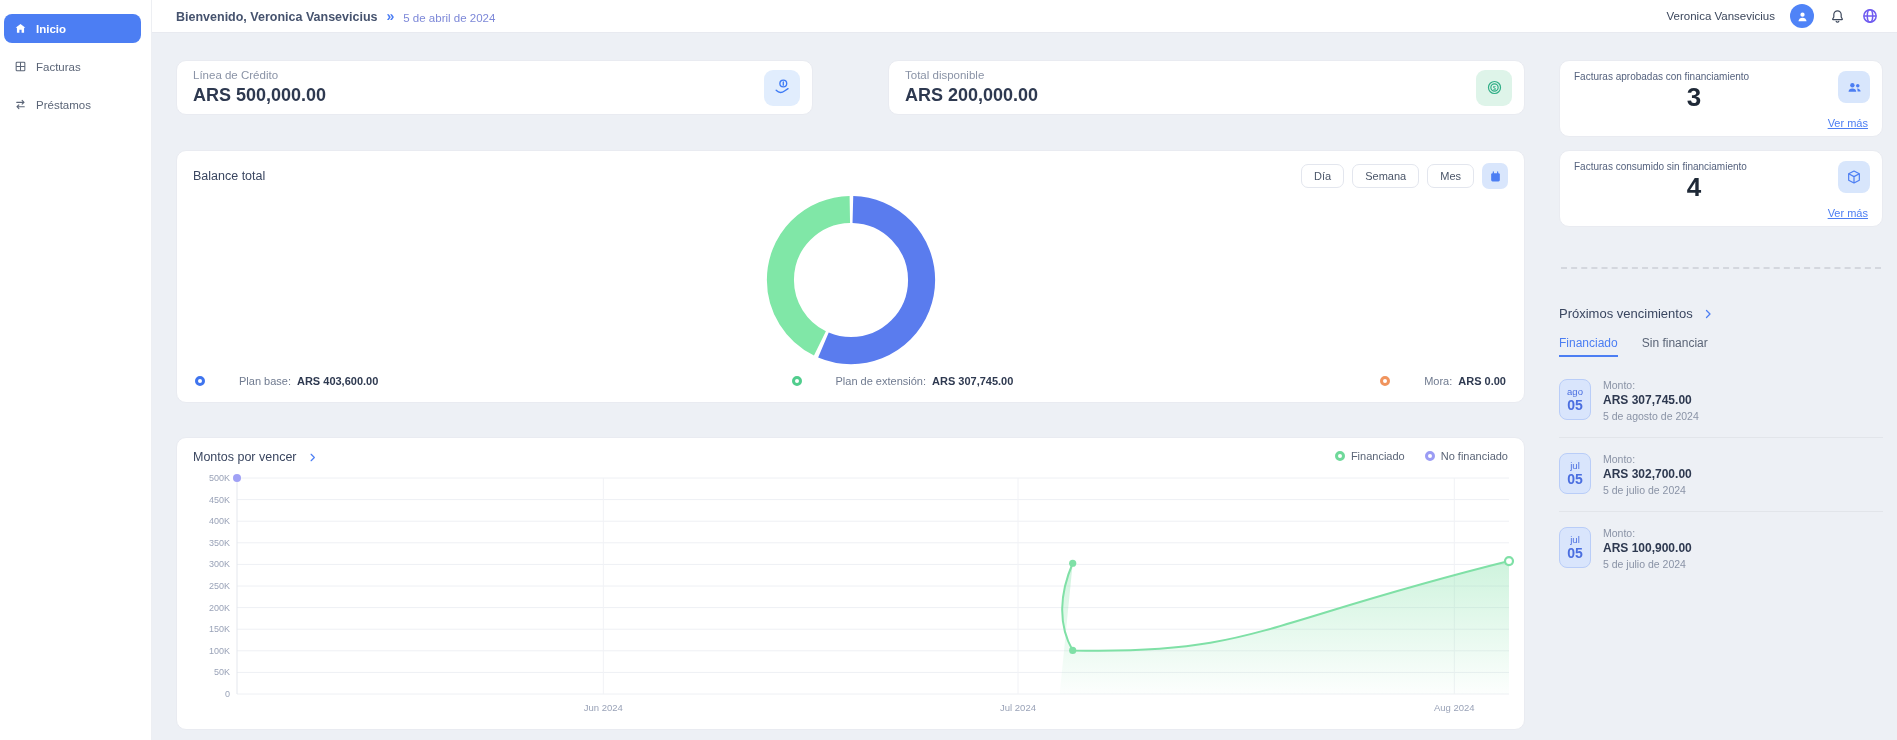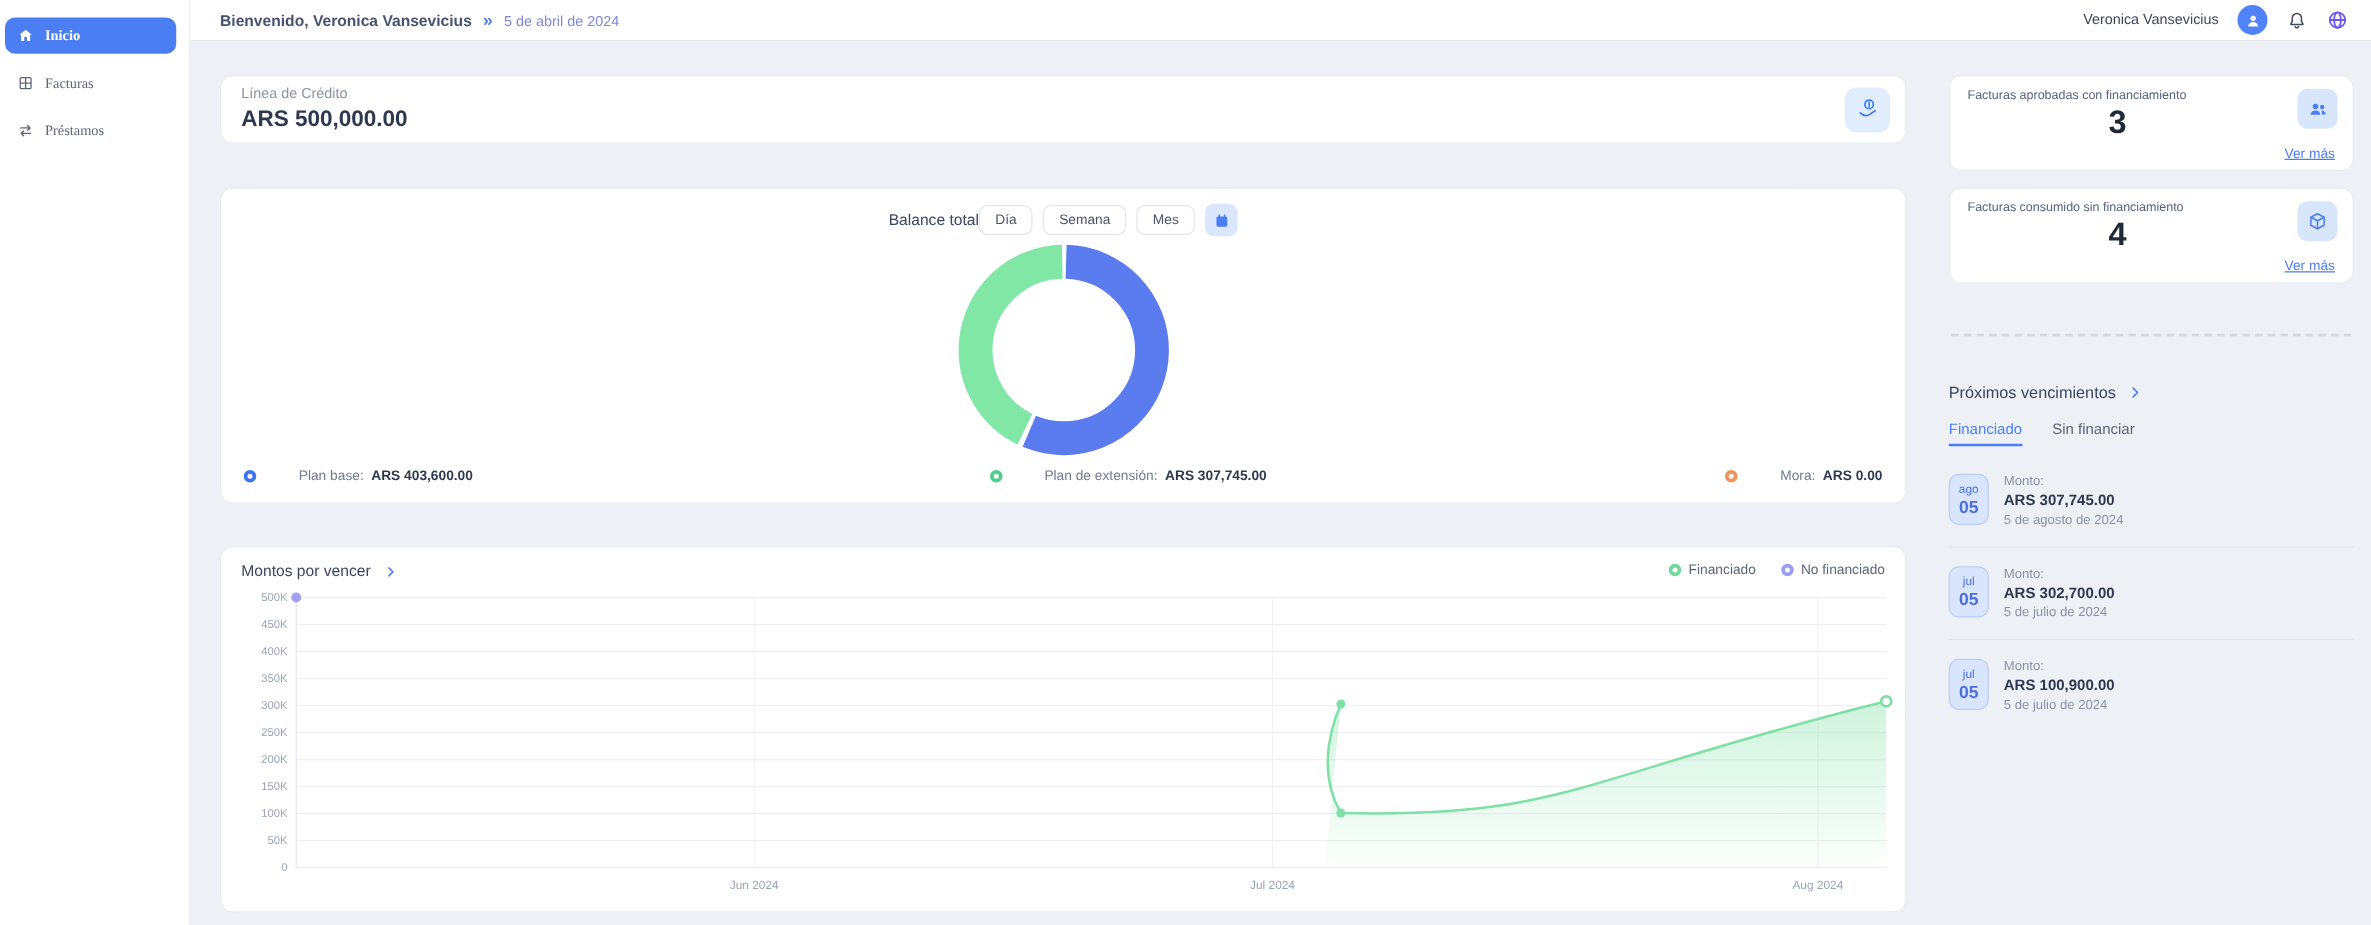--- a/index.html
+++ b/index.html
@@ -8,21 +8,21 @@
 
   .app { display:flex; width:1897px; height:740px; }
 
   
   .sidebar { width:152px; background:#fff; border-right:1px solid #edeff3; flex-shrink:0; display:flex; flex-direction:column; }
   .logo-wrap { padding:10px 6px 10px; text-align:center; }
   .logo-line { font-size:19px; font-weight:700; color:#1d2340; letter-spacing:-0.5px; white-space:nowrap; }
   .logo-accent { color:#1d2340; }
   .logo-accent2 { color:#cb2ef0; display:inline-block; transform:translateX(-8px); margin-right:-8px; }
   .logo-sub { font-size:9.5px; color:#8a93a6; margin-top:1px; }
-  .nav { margin-top:14px; display:flex; flex-direction:column; gap:9px; padding:0 10px 0 4px;font-family:Liberation Serif, serif; }
+  .nav { margin-top:14px; display:flex; flex-direction:column; gap:9px; padding:0 10px 0 4px; }
   .nav-item { display:flex; align-items:center; gap:9px; padding:8px 10px; font-size:11.5px; color:#5b6577; border-radius:8px; cursor:pointer; }
   .nav-item.active { background:#4c7ef3; color:#fff; font-weight:600; }
   .nav-item svg { flex-shrink:0; }
 
   
   .right-side { flex:1; display:flex; flex-direction:column; min-width:0; }
   .topbar { height:33px; background:#fff; border-bottom:1px solid #e8eaf0; display:flex; align-items:center; justify-content:space-between; padding:0 18px 0 24px; flex-shrink:0; }
   .welcome-group { display:flex; align-items:flex-end; }
   .welcome { font-size:12.5px; font-weight:700; color:#46536e; }
   .chevrons { color:#4c7ef3; font-weight:700; font-size:14px; margin:0 9px; }
@@ -40,21 +40,21 @@
   .stat-card { flex:1; background:#fff; border:1px solid #e9ebf1; border-radius:10px; padding:9px 12px 9px 16px; display:flex; justify-content:space-between; align-items:center; height:55px; }
   .stat-title { font-size:11.5px; color:#8a93a6; margin-bottom:4px; }
   .stat-value { font-size:18px; font-weight:700; color:#2e3950; }
   .stat-icon { width:36px; height:36px; border-radius:9px; display:flex; align-items:center; justify-content:center; }
   .ic-blue   { background:#e1edfd; color:#3d7af5; }
   .ic-green  { background:#def4e9; color:#2fae86; }
   .ic-purple { background:#e9e4fc; color:#6459ef; }
 
   .card { background:#fff; border:1px solid #e9ebf1; border-radius:10px; }
   .balance-card { padding:12px 16px 10px; margin-bottom:34px; height:253px; position:relative; }
-  .card-header { display:flex; justify-content:center; align-items:center; }
+  .card-header { display:flex; justify-content:space-between; align-items:center; }
   .card-title { font-size:12.5px; color:#3a4660; }
   .balance-controls { display:flex; gap:8px; align-items:center; }
   .period-btn { background:#fff; border:1px solid #e3e6ee; border-radius:7px; font-size:11px; color:#4a5568; padding:5px 12px; cursor:pointer; font-family:inherit; }
   .calendar-btn { width:26px; height:26px; border-radius:7px; background:#d9e6fc; color:#4c7ef3; border:none; display:flex; align-items:center; justify-content:center; cursor:pointer; }
   .donut-wrap { display:flex; justify-content:center; margin-top:3px; }
   .donut { width:176px; height:176px; }
   .balance-legend { position:absolute; left:18px; right:18px; bottom:11px; height:16px; font-size:11px; }
   .bl-item { position:absolute; top:0; display:flex; align-items:center; gap:6px; white-space:nowrap; }
   .bl-0 { left:0; } .bl-1 { left:45.5%; } .bl-2 { right:0; }
   .ldot { width:10px; height:10px; border-radius:50%; border:3px solid; background:#fff; flex-shrink:0; }
@@ -169,20 +169,33 @@
           <div class="stat-card">
             <div>
               <div class="stat-title">Línea de Crédito</div>
               <div class="stat-value">ARS 500,000.00</div>
             </div>
             <div class="stat-icon ic-blue">
               <svg width="19" height="19" viewBox="0 0 24 24" fill="none" stroke="currentColor" stroke-width="1.7" stroke-linecap="round">
                   <circle cx="13" cy="7" r="4.3"></circle>
                   <path d="M13 5 V9"></path>
                   <path d="M4 15.5 C7 18.6 11 19 14.5 16.5 L19 13.4"></path>
+                </svg>
+            </div>
+          </div>
+          <div class="stat-card">
+            <div>
+              <div class="stat-title">Total disponible</div>
+              <div class="stat-value">ARS 200,000.00</div>
+            </div>
+            <div class="stat-icon ic-green">
+              <svg width="19" height="19" viewBox="0 0 24 24" fill="none" stroke="currentColor" stroke-width="1.5">
+                  <circle cx="12" cy="12" r="7.6"></circle>
+                  <circle cx="12" cy="12" r="4.6"></circle>
+                  <text x="12" y="14.6" text-anchor="middle" font-size="7.5" fill="currentColor" stroke="none" font-family="Liberation Sans, sans-serif">$</text>
                 </svg>
             </div>
           </div>
         </div>
 
         <div class="card balance-card">
           <div class="card-header">
             <span class="card-title">Balance total</span>
             <div class="balance-controls">
               <button class="period-btn">Día</button>

